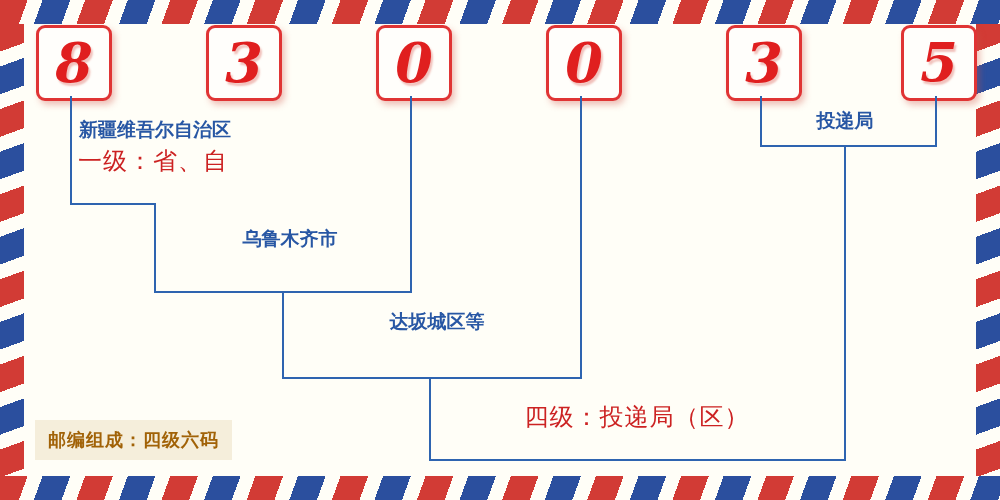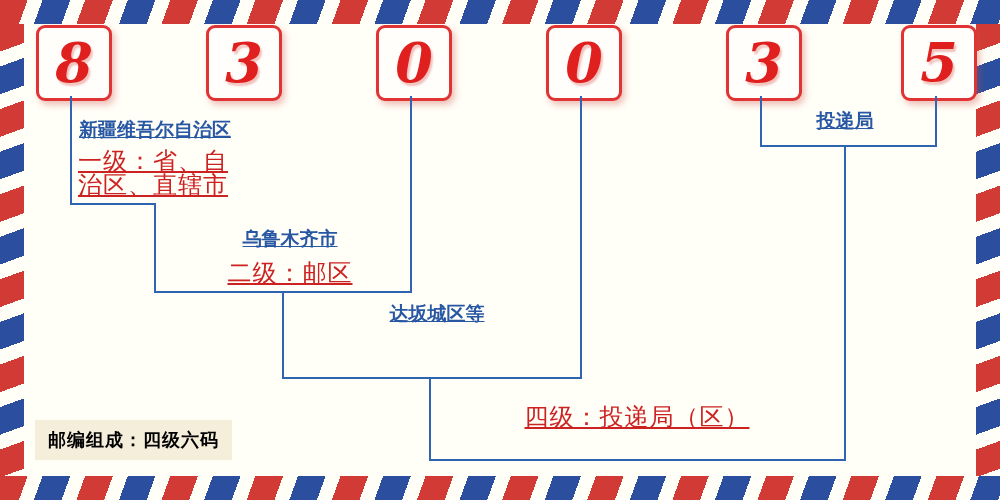--- a/index.html
+++ b/index.html
@@ -54,32 +54,32 @@
   .db1 { left: 36px; }  .db2 { left: 206px; }
   .db3 { left: 376px; } .db4 { left: 546px; }
   .db5 { left: 726px; } .db6 { left: 901px; }
 
   
   .vline, .hline { position: absolute; background: #2e64b0; }
   .vline { width: 2px; }
   .hline { height: 2px; }
 
   
-  .lbl { position: absolute; transform: translateX(-50%); white-space: nowrap; text-decoration: underline; }
+  .lbl { position: absolute; transform: translateX(-50%); white-space: nowrap; }
   .blue-lbl { color: #2857a4; font-weight: bold; }
   .red-lbl  { color: #cc2222; letter-spacing: 1px; }
   .f19 { font-size: 19px; }
   .f21 { font-size: 19px; }
   .f18 { font-size: 24px; }
 
   .note-chip {
     position: absolute;
     left: 35px; top: 420px;
     background: #f5eedb;
-    color: #000000;
+    color: #a16207;
     font-weight: bold;
     font-size: 18px;
     letter-spacing: 1px;
     padding: 8px 13px;
   }
 </style>
 </head>
 <body>
 
 <div class="stage">
@@ -118,26 +118,24 @@
   <div class="vline" style="left:580px; top:96px;  height:283px;"></div>
   <div class="vline" style="left:429px; top:377px; height:84px;"></div>
   <div class="hline" style="left:429px; top:459px; width:417px;"></div>
   <div class="vline" style="left:844px; top:145px; height:316px;"></div>
   <div class="hline" style="left:760px; top:145px; width:177px;"></div>
   <div class="vline" style="left:760px; top:96px;  height:51px;"></div>
   <div class="vline" style="left:935px; top:96px;  height:51px;"></div>
 
   <div class="lbl blue-lbl f19" style="left:155px; top:117px;">新疆维吾尔自治区</div>
   <div class="lbl red-lbl f18" style="left:153px; top:145px;">一级：省、自</div>
-  <div class="lbl red-lbl f18" style="left:153px; top:169px;">治区、直辖市</div>
 
   <div class="lbl blue-lbl f21" style="left:290px; top:226px;">乌鲁木齐市</div>
-  <div class="lbl red-lbl f18" style="left:290px; top:257px;">二级：邮区</div>
 
-  <div class="lbl blue-lbl f21" style="left:437px; top:301px;text-align:center;">达坂城区等</div>
+  <div class="lbl blue-lbl f21" style="left:437px; top:309px;text-align:center;">达坂城区等</div>
 
   <div class="lbl red-lbl f18" style="left:637px; top:401px;">四级：投递局（区）</div>
 
   <div class="lbl blue-lbl f19" style="left:845px; top:108px;">投递局</div>
 
   <div class="note-chip">邮编组成：四级六码</div>
 
 </div>
 
 </body></html>

